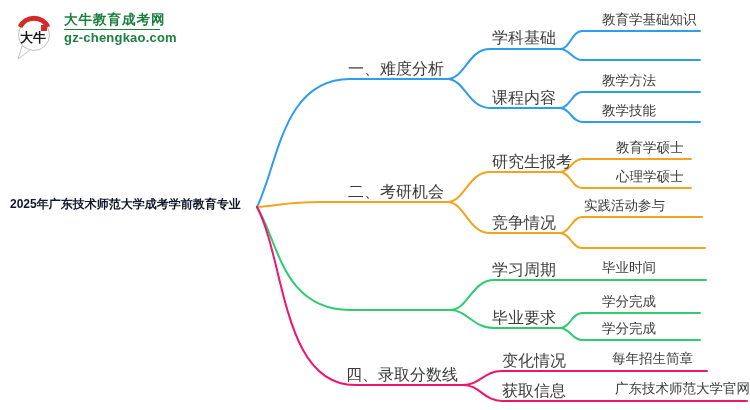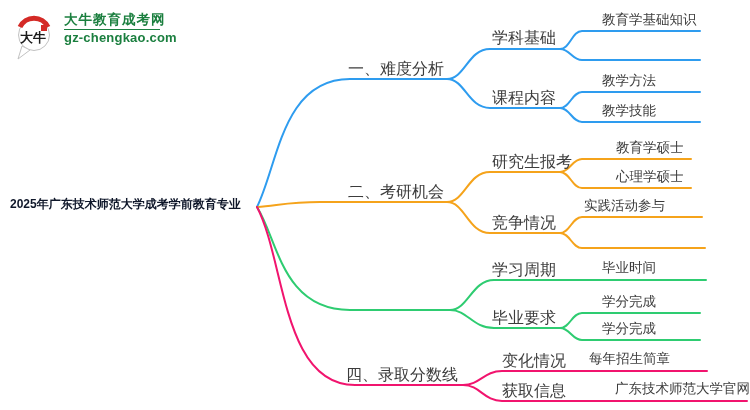--- a/index.html
+++ b/index.html
@@ -98,17 +98,17 @@
   <div class="lbl lbl-leaf" style="left:584px;top:198px">实践活动参与</div>
 
   <div class="lbl lbl-sub" style="left:492px;top:260px">学习周期</div>
   <div class="lbl lbl-leaf" style="left:602px;top:260px">毕业时间</div>
   <div class="lbl lbl-sub" style="left:492px;top:308px">毕业要求</div>
   <div class="lbl lbl-leaf" style="left:602px;top:294px">学分完成</div>
   <div class="lbl lbl-leaf" style="left:602px;top:321px">学分完成</div>
 
   <div class="lbl lbl-branch" style="left:346px;top:365px">四、录取分数线</div>
   <div class="lbl lbl-sub" style="left:502px;top:351px">变化情况</div>
-  <div class="lbl lbl-leaf" style="left:589px;top:351px">每年招生简章</div>
+  <div class="lbl lbl-leaf" style="left:612px;top:351px">每年招生简章</div>
   <div class="lbl lbl-sub" style="left:502px;top:381px">获取信息</div>
   <div class="lbl lbl-leaf" style="left:615px;top:381px">广东技术师范大学官网</div>
 
 </div>
 
 </body></html>

